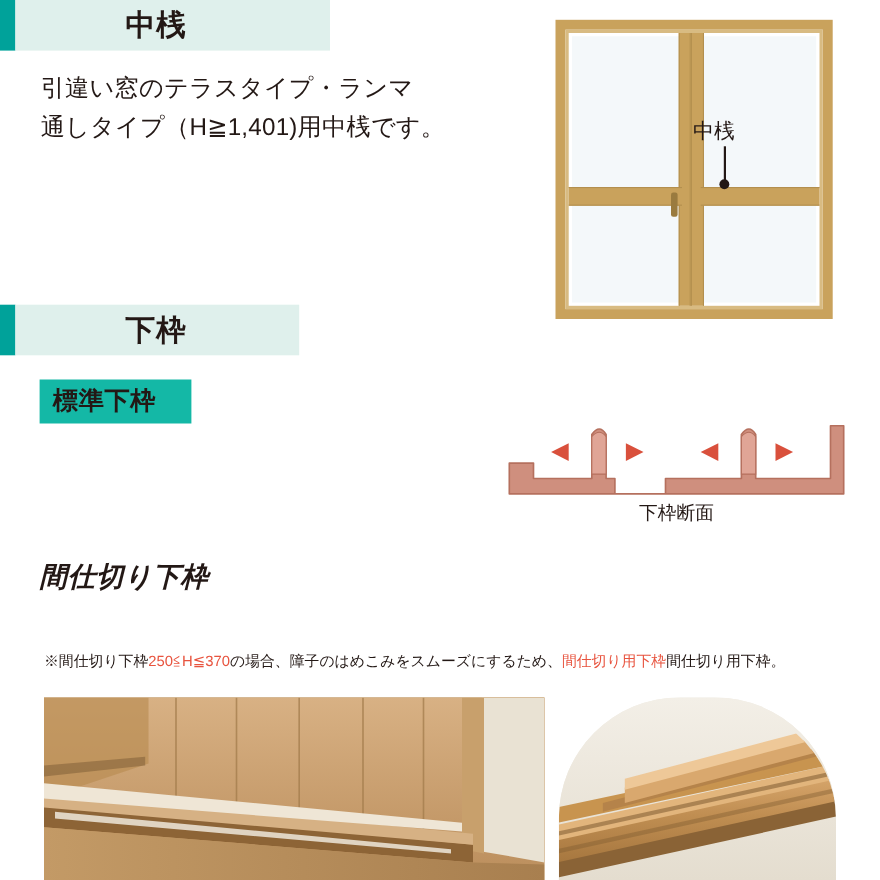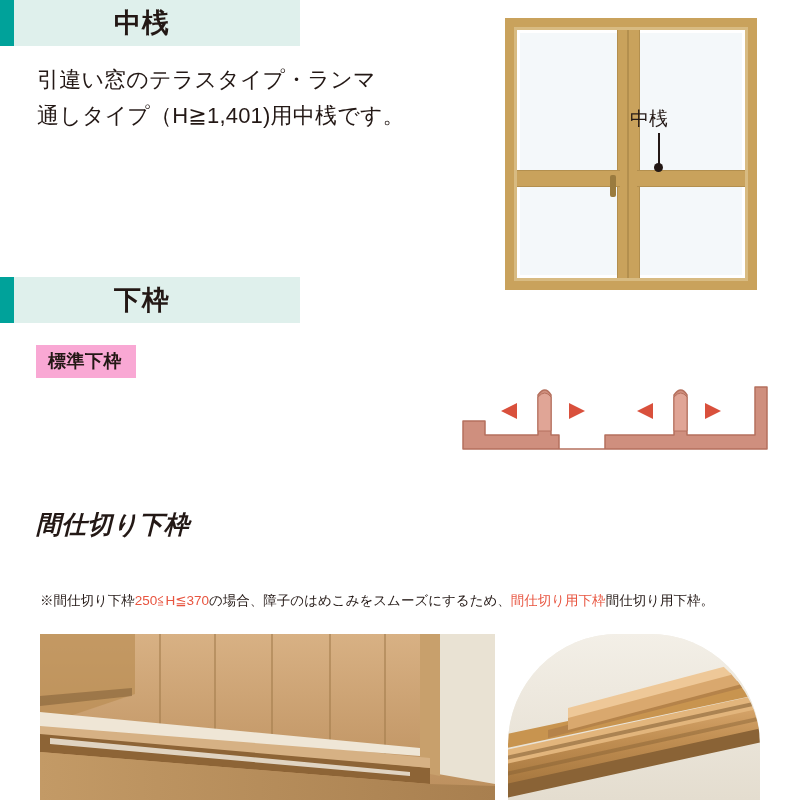--- a/index.html
+++ b/index.html
@@ -54,25 +54,25 @@
     position: absolute;
     font-size: 22px;
     line-height: 1.62;
     color: #231815;
     letter-spacing: 0.2px;
   }
 
   
   .sublabel {
     position: absolute;
-    background: #f9a8d4;
-    font-size: 18px;
+    background: #14b8a6;
+    font-size: 23px;
     font-weight: bold;
     color: #231815;
-    padding: 4px 14px 5px 12px;
+    padding: 4px 32px 5px 12px;
     letter-spacing: 0.5px;
   }
   .sublabel-plain {
     position: absolute;
     font-size: 25px;
     font-weight: bold;
     color: #231815;
     letter-spacing: 0.5px;
     font-style: italic;
   }
@@ -222,21 +222,21 @@
     <div class="mullion-h" style="left:12px;  top:152px; width:103px; height:17px;"></div>
     <div class="mullion-h" style="left:132px; top:152px; width:108px; height:17px;"></div>
 
     <div class="handle" style="left:105px; top:157px;"></div>
 
     <span class="callout-label" style="left:125px; top:88px;">中桟</span>
     <div class="callout-line" style="left:153px; top:115px; height:32px;"></div>
     <div class="callout-dot" style="left:149px; top:145px;"></div>
   </div>
 
-  <div class="section-bar" style="left:0px; top:277px; width:300px;">
+  <div class="section-bar" style="left:0px; top:277px; width:272px;">
     <div class="bar-accent"></div>
     <div class="bar-body">
       <span class="bar-title">下枠</span>
     </div>
   </div>
 
   <div class="sublabel" style="left:36px; top:345px;">標準下枠</div>
 
 
   <div class="sill-fig">
@@ -251,20 +251,21 @@
       <path d="M219,32 L219,66 L232,66 L232,32 Q226,24 219,32 Z" fill="#e0a596" stroke="#b5705e" stroke-width="1"></path>
 
       <g fill="#d9503c">
         <polygon points="46,46 62,38 62,54"></polygon>
         <polygon points="130,46 114,38 114,54"></polygon>
         <polygon points="182,46 198,38 198,54"></polygon>
         <polygon points="266,46 250,38 250,54"></polygon>
       </g>
     </svg>
   </div>
+  <div class="sill-caption">下枠断面</div>
 
   <div class="sublabel-plain" style="left:36px; top:508px;">間仕切り下枠</div>
 
 
   <div class="note" style="left:40px; top:591px; width:690px;">
     <span>※間仕切り下枠</span><span class="hl">250≦H≦370</span><span>の場合、障子のはめこみをスムーズにするため、</span><span class="hl">間仕切り用下枠</span><span>間仕切り用下枠。</span>
   </div>
 
   <div class="photo-left">
     <svg width="455" height="166" viewBox="0 0 455 166">

